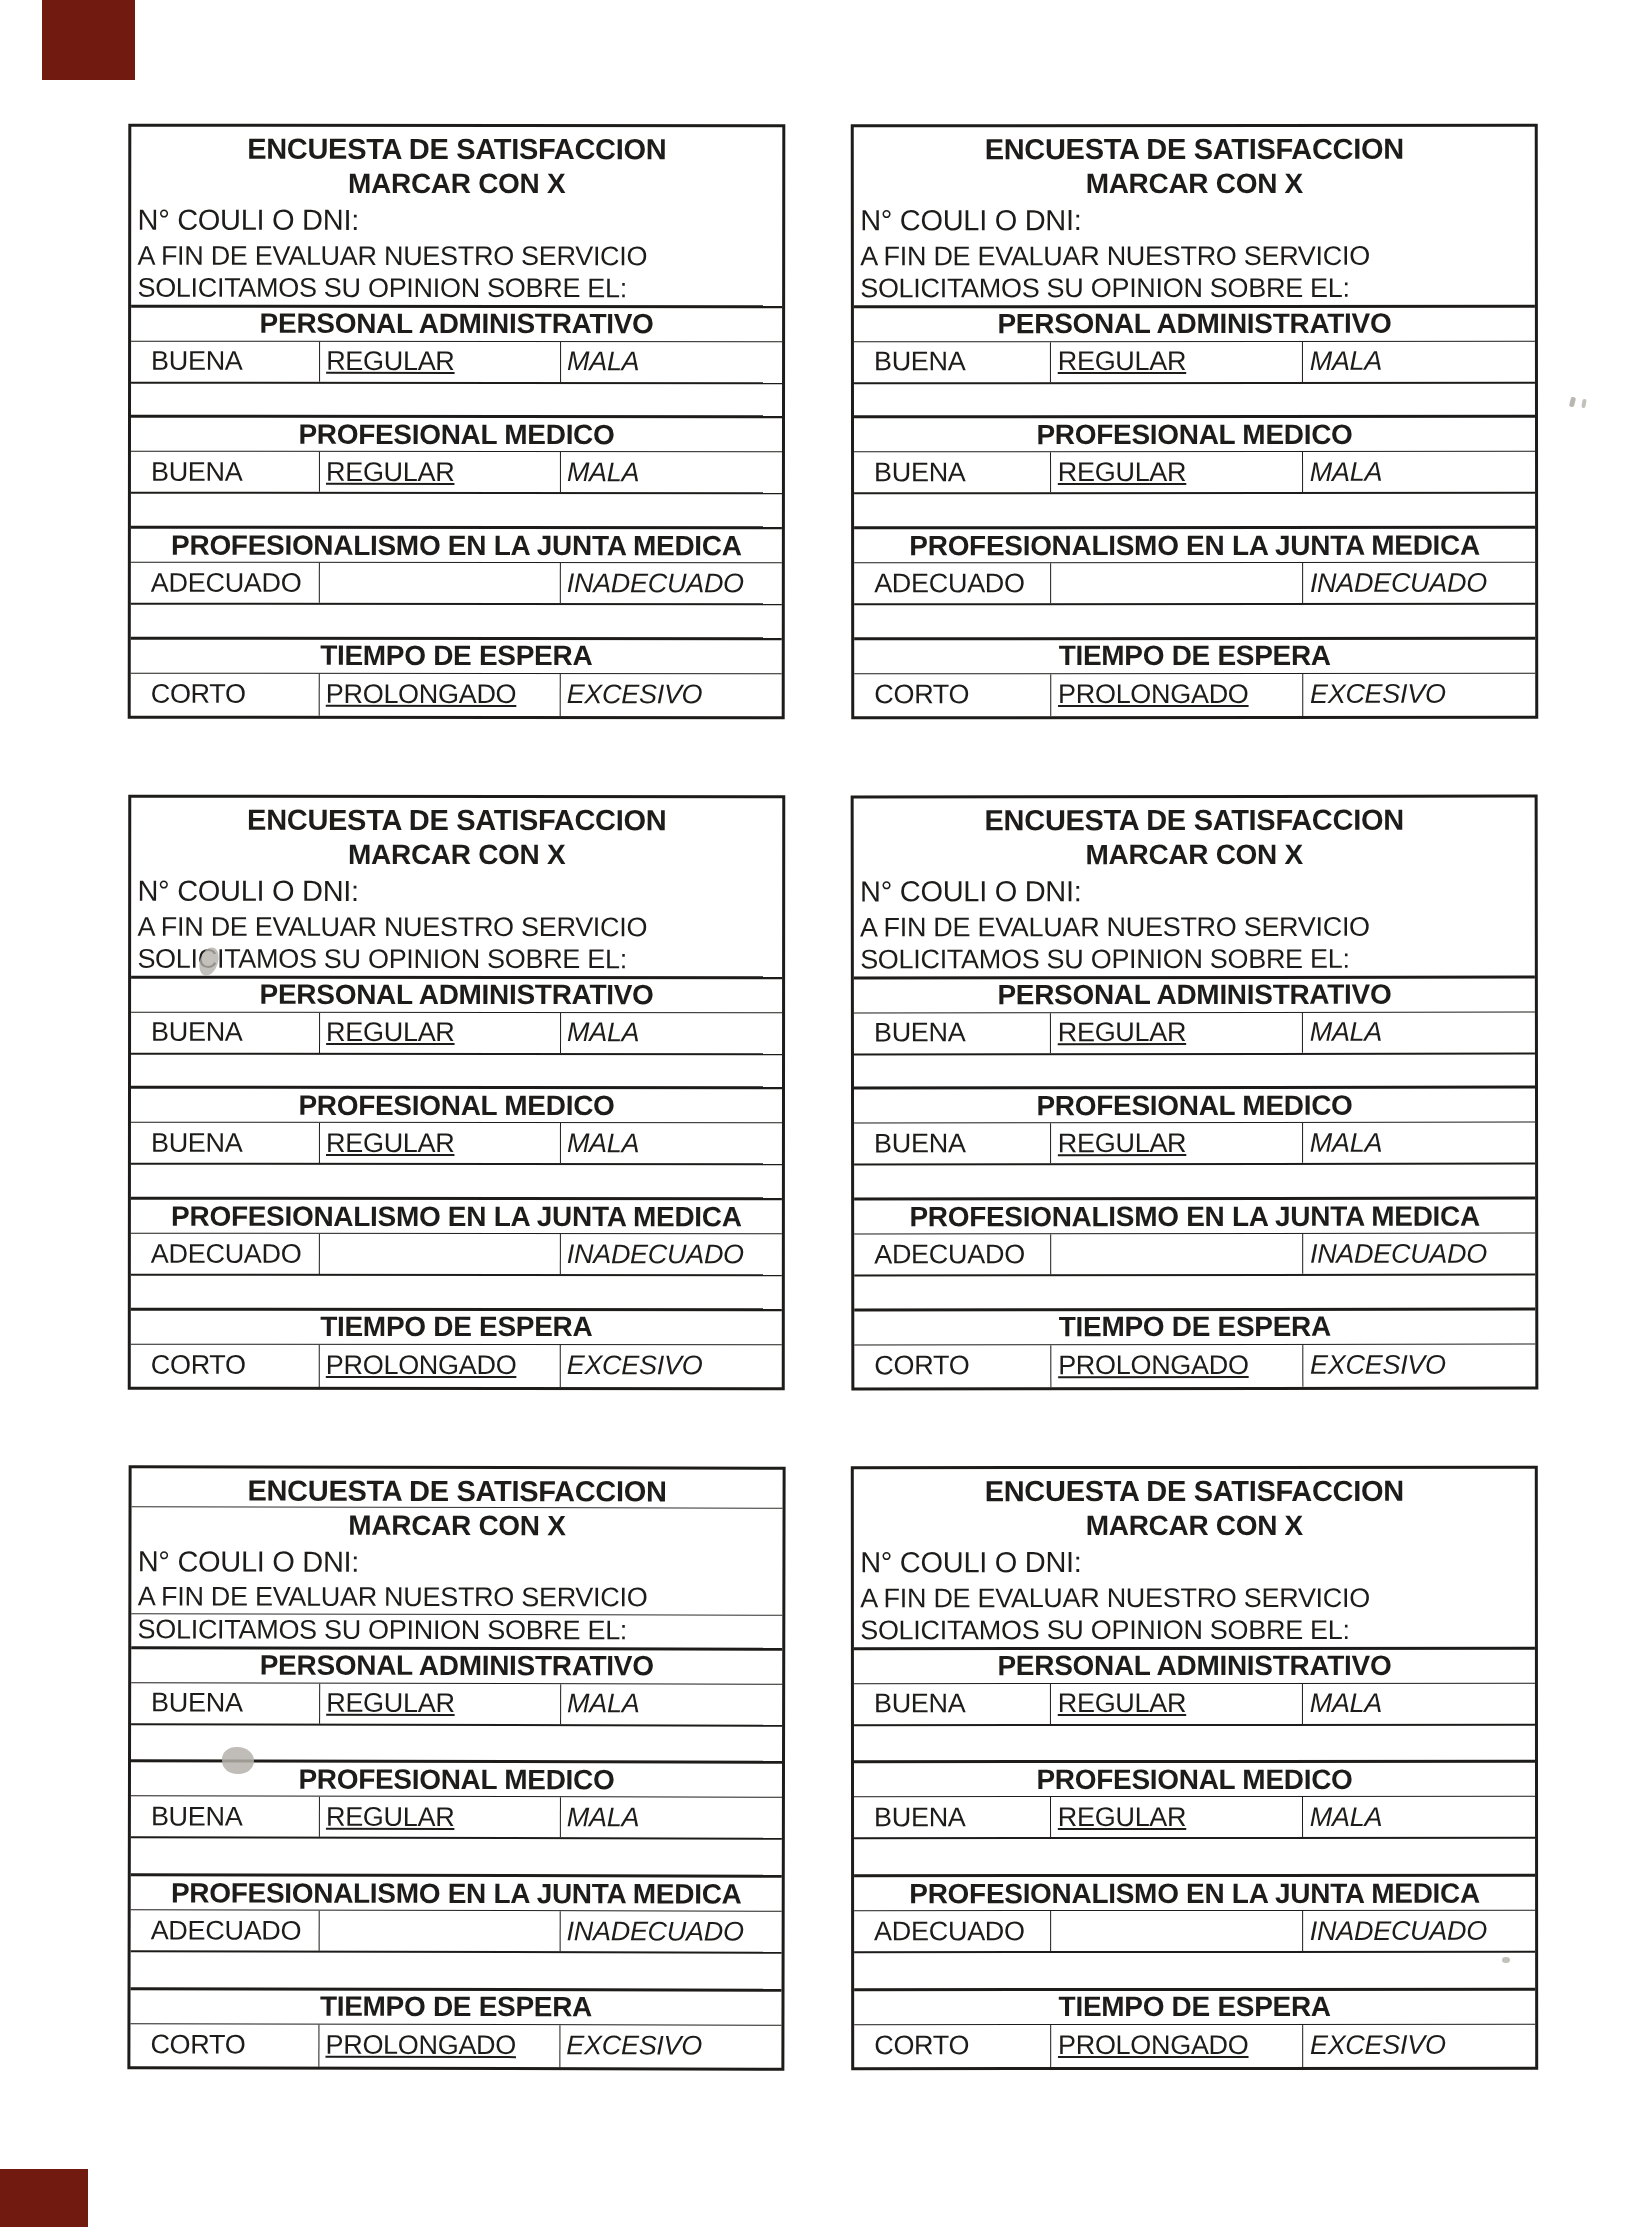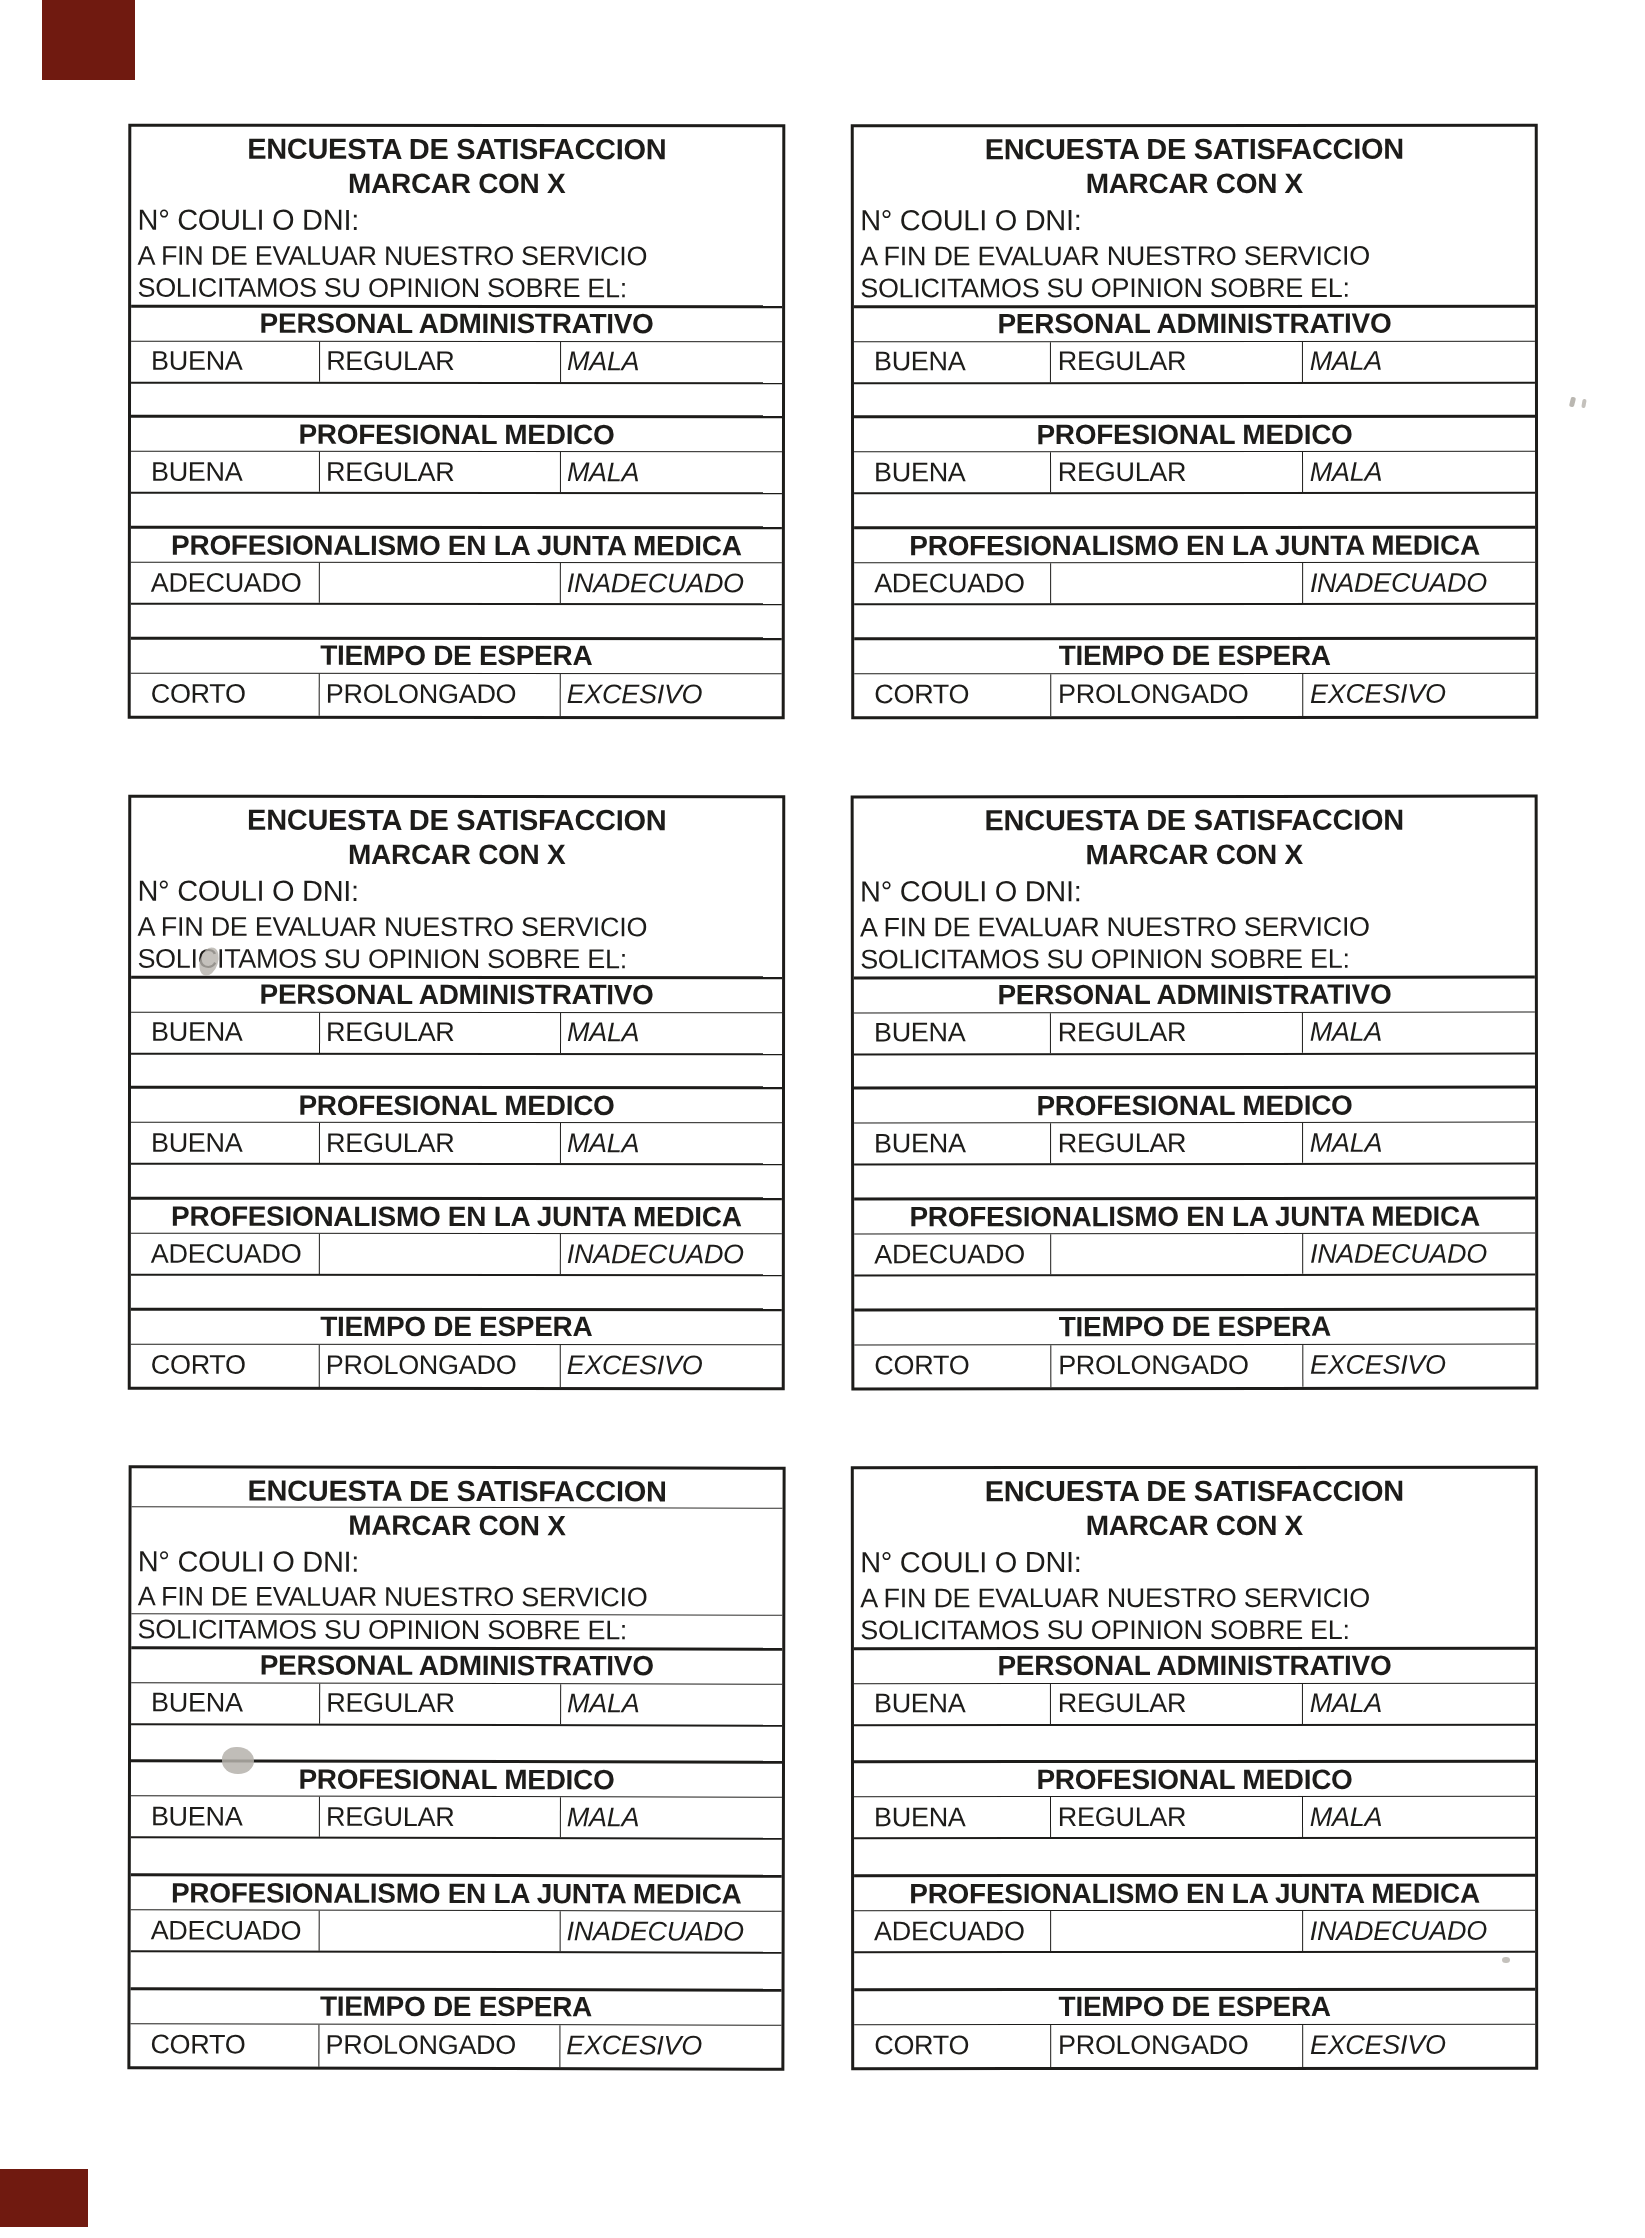--- a/index.html
+++ b/index.html
@@ -62,21 +62,21 @@
     flex:none;height:42px;
     border-bottom:2.5px solid var(--ink);
     display:flex;align-items:stretch;
   }
   .answers:last-child{border-bottom:none;}
   .cell{
     display:flex;align-items:center;
     font-size:27px;padding-left:6.3px;
   }
   .c1{width:29%;border-right:1.9px solid var(--ink);padding-left:20px;}
-  .c2{width:37%;border-right:1.9px solid var(--ink);}
+  .c2{width:37%;border-right:1.9px solid var(--ink);text-decoration:underline;}
   .c3{width:34%;font-style:italic;}
   .spacer{flex:1 1 auto;min-height:21.4px;}
 
   
   .artifact{position:absolute;}
   .red-mark-top{left:42px;top:0;width:93px;height:80px;background:var(--red);}
   .red-mark-bottom{left:0;top:2169px;width:88px;height:58px;background:var(--red);}
   .smudge-a{left:200px;top:947px;width:17.6px;height:29px;background:var(--smudge);
             border-radius:50%;transform:rotate(18deg);opacity:.8;}
   .smudge-b{left:222px;top:1747px;width:31.5px;height:26.5px;background:var(--smudge);

